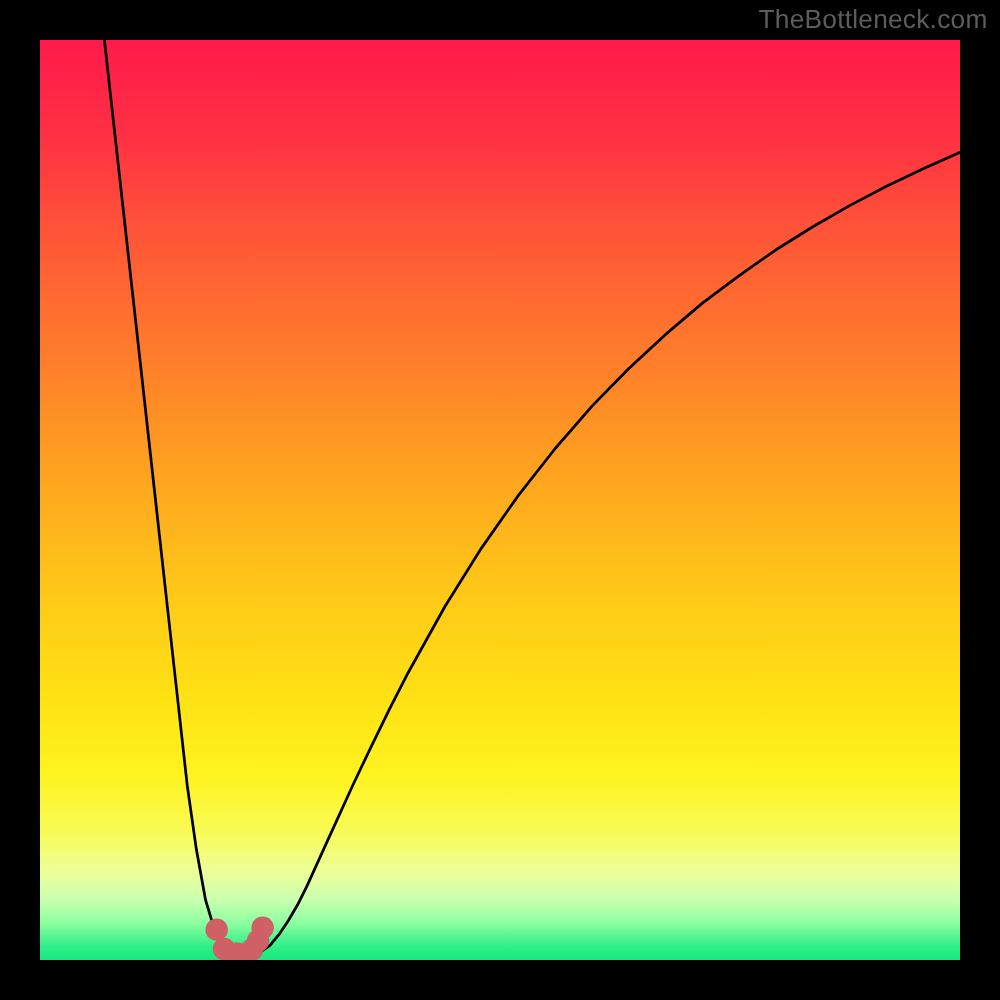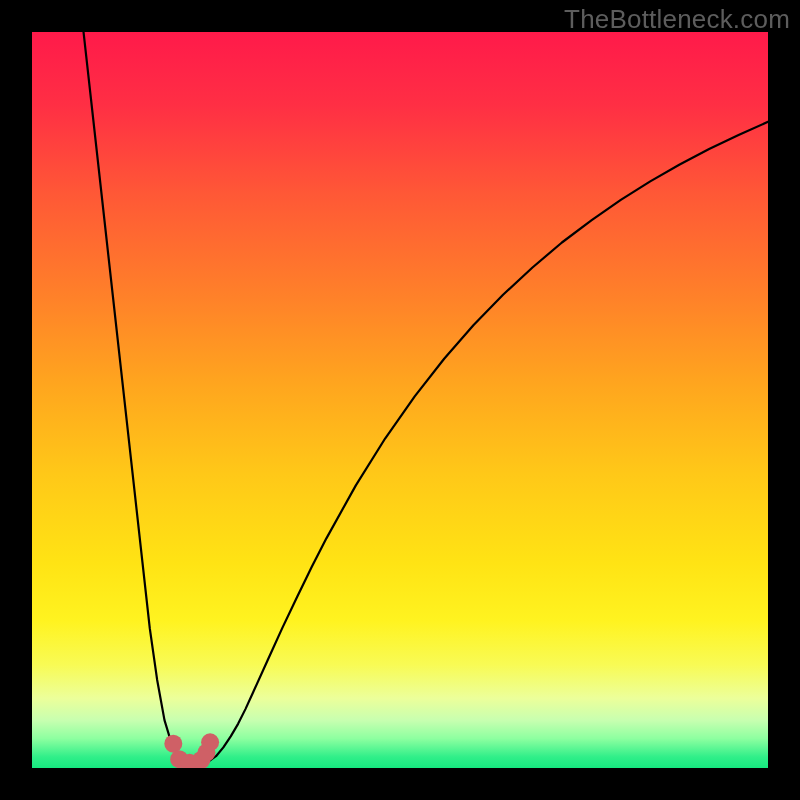--- a/index.html
+++ b/index.html
@@ -24,21 +24,21 @@
     left: 0;
     top: 0;
     width: 736px;
     height: 736px;
   }
   .watermark {
     position: absolute;
     top: 4px;
     right: 10px;
     color: #5d5d5d;
-    font-size: 26px;
+    font-size: 21px;
     font-weight: 500;
     letter-spacing: 0.2px;
   }
 </style>
 </head>
 <body>
 
 <div class="frame">
   <svg class="plot" viewBox="0 0 736 736" preserveAspectRatio="none">
     <defs>

